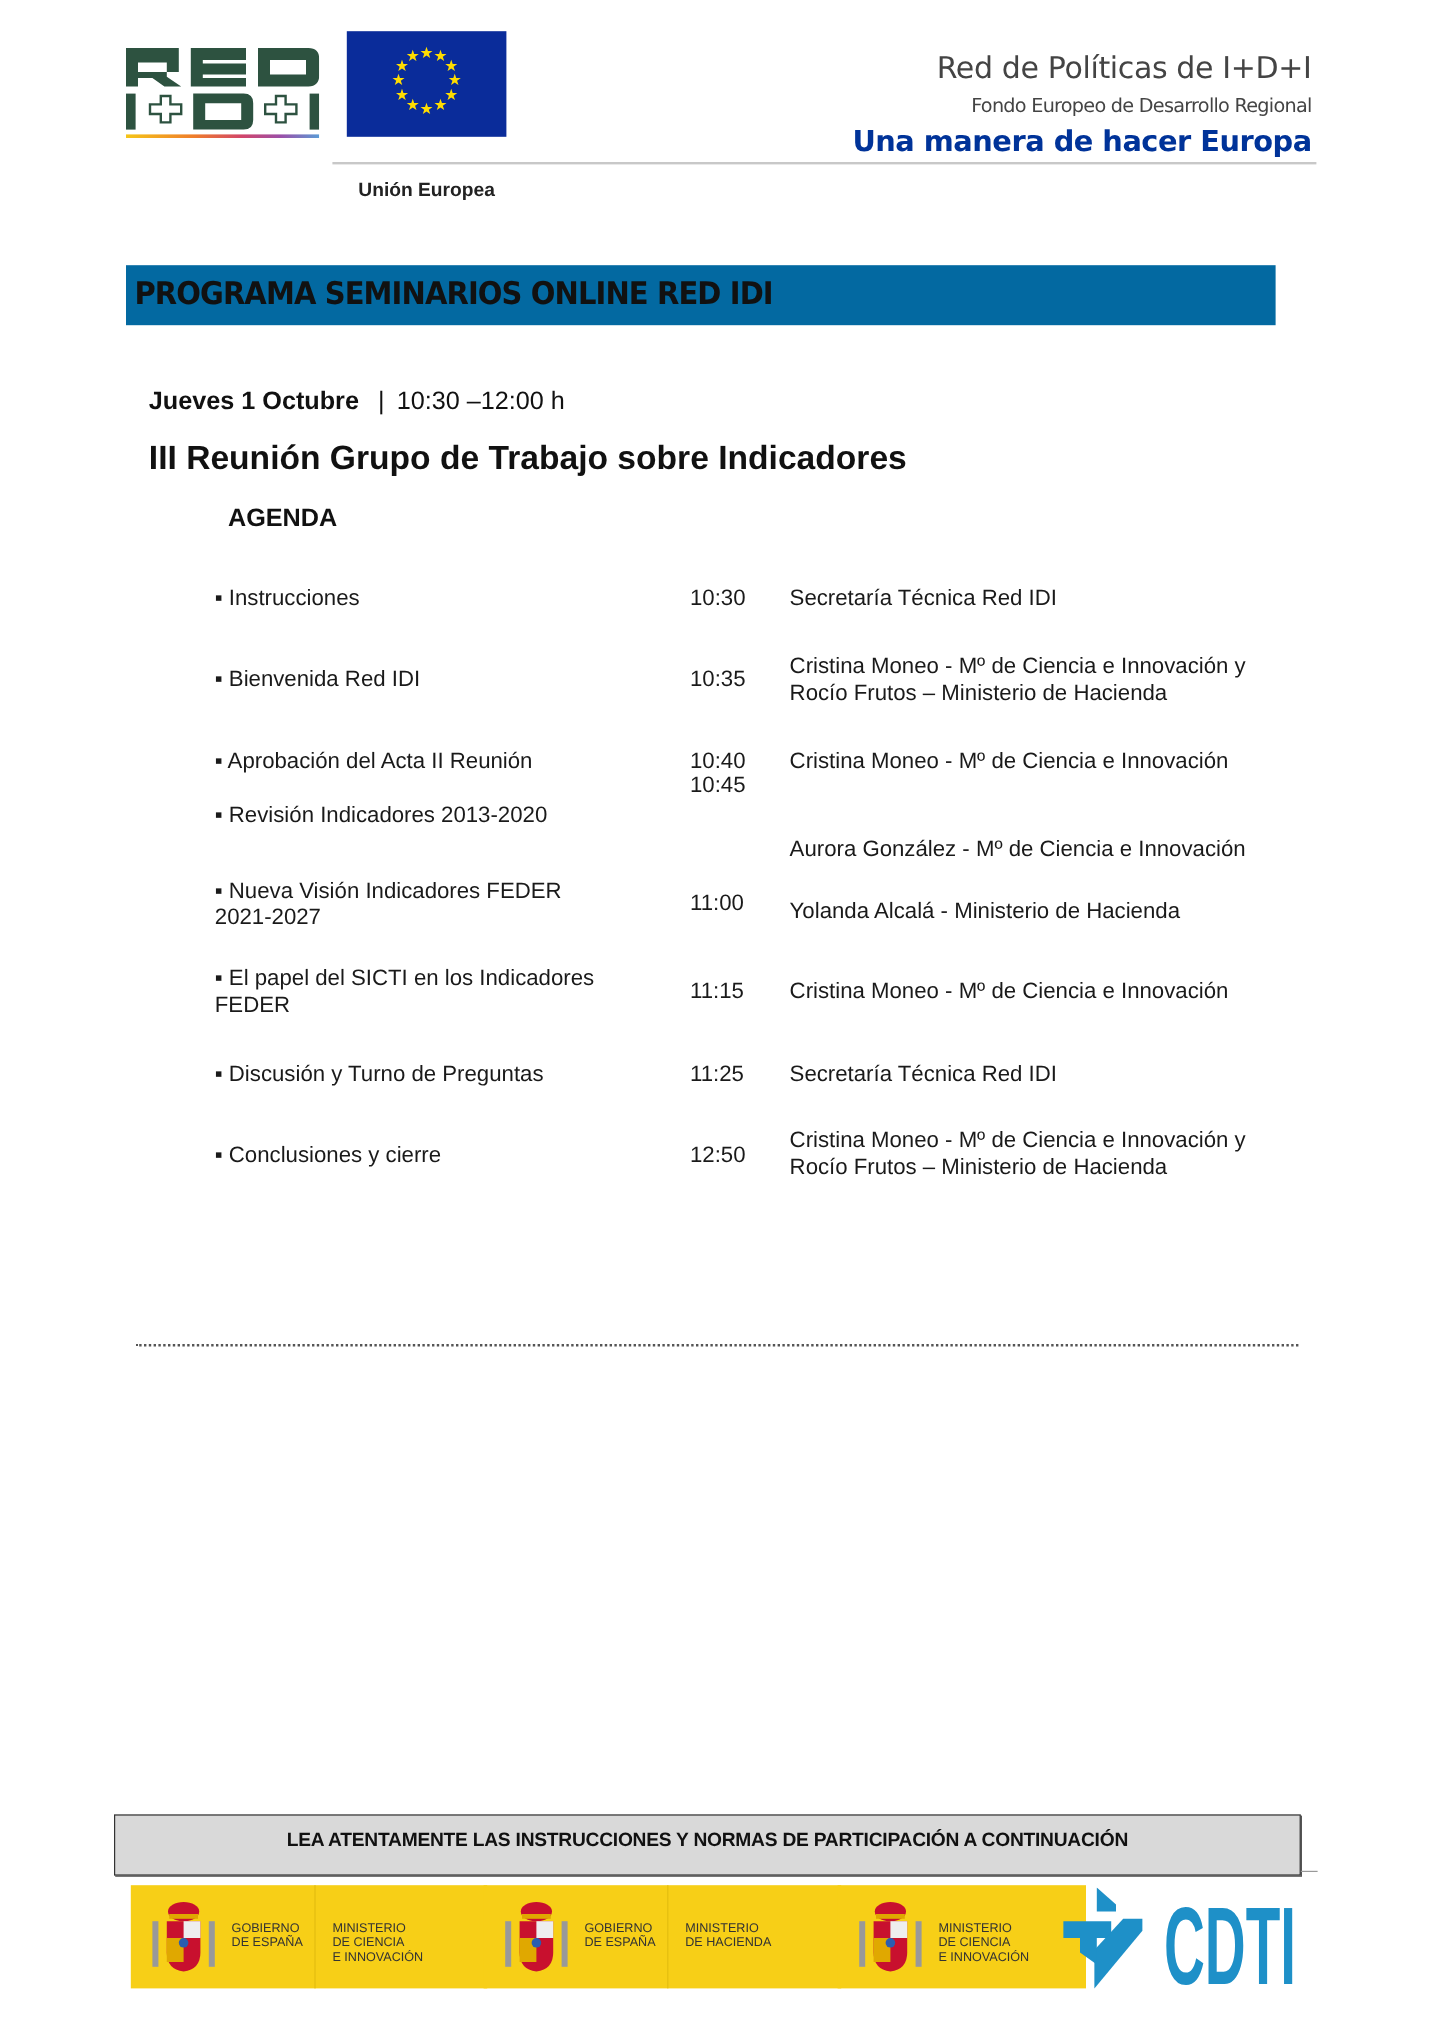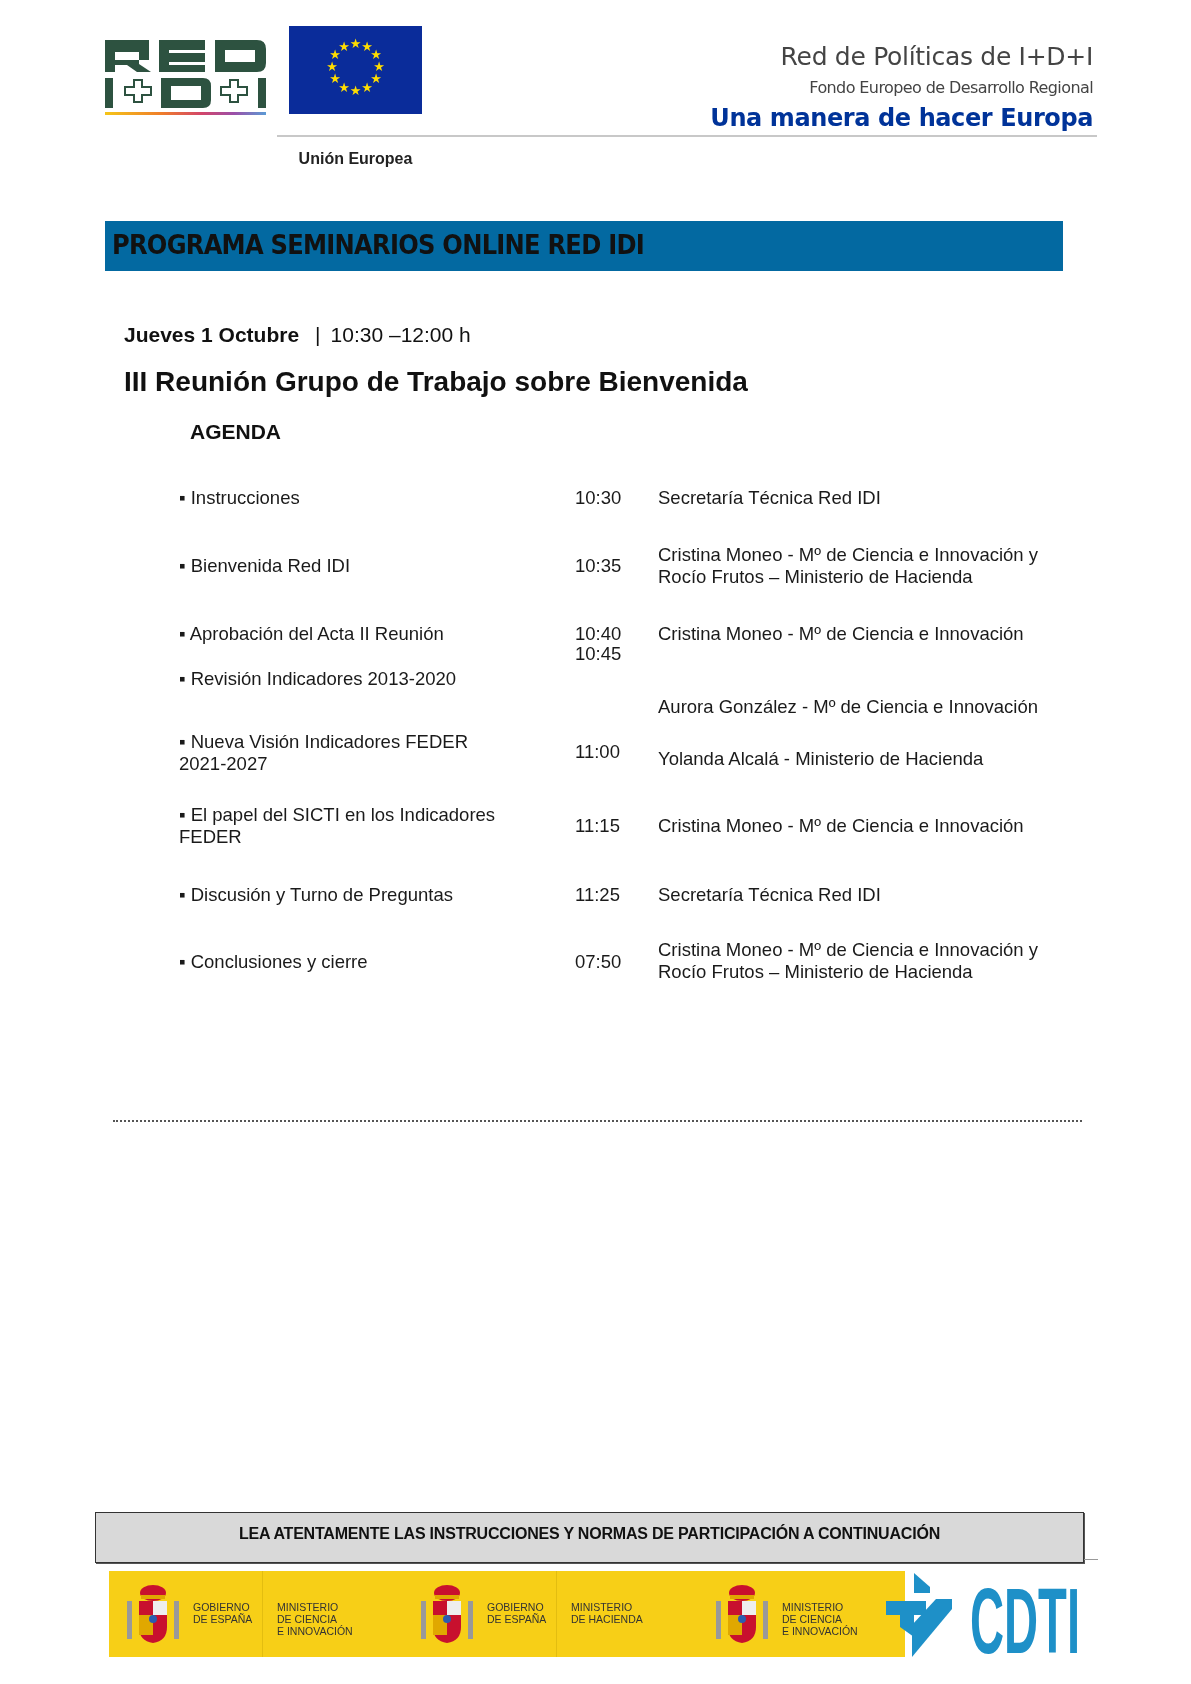--- a/index.html
+++ b/index.html
@@ -94,21 +94,21 @@
 <div class="abs hdr-line hdr2">Fondo Europeo de Desarrollo Regional</div>
 <div class="abs hdr-line hdr3">Una manera de hacer Europa</div>
 
 <div class="abs banner">
   <span class="banner-text">PROGRAMA SEMINARIOS ONLINE RED IDI</span>
 </div>
 
 <div class="abs date-line">
   <span class="d">Jueves 1 Octubre</span><span class="sep">|</span><span>10:30 –12:00 h</span>
 </div>
-<div class="abs title">III Reunión Grupo de Trabajo sobre Bienvenida</div>
+<div class="abs title">III Reunión Grupo de Trabajo sobre Indicadores</div>
 <div class="abs agenda">AGENDA</div>
 
 <div>
 
   <div>
     <div class="cell topic" style="top:487px">▪ Instrucciones</div>
     <div class="cell time" style="top:487px">10:30</div>
     <div class="cell speaker" style="top:487px">Secretaría Técnica Red IDI</div>
   </div>
 
@@ -146,21 +146,21 @@
   </div>
 
   <div>
     <div class="cell topic" style="top:884px">▪ Discusión y Turno de Preguntas</div>
     <div class="cell time" style="top:884px">11:25</div>
     <div class="cell speaker" style="top:884px">Secretaría Técnica Red IDI</div>
   </div>
 
   <div>
     <div class="cell topic" style="top:951px">▪ Conclusiones y cierre</div>
-    <div class="cell time" style="top:951px">07:50</div>
+    <div class="cell time" style="top:951px">12:50</div>
     <div class="cell speaker" style="top:939px">Cristina Moneo - Mº de Ciencia e Innovación y</div>
     <div class="cell speaker" style="top:961px">Rocío Frutos – Ministerio de Hacienda</div>
   </div>
 </div>
 
 <div class="abs dashed"></div>
 
 <div class="abs notice">
   <div class="notice-text">LEA ATENTAMENTE LAS INSTRUCCIONES Y NORMAS DE PARTICIPACIÓN A CONTINUACIÓN</div>
 </div>

